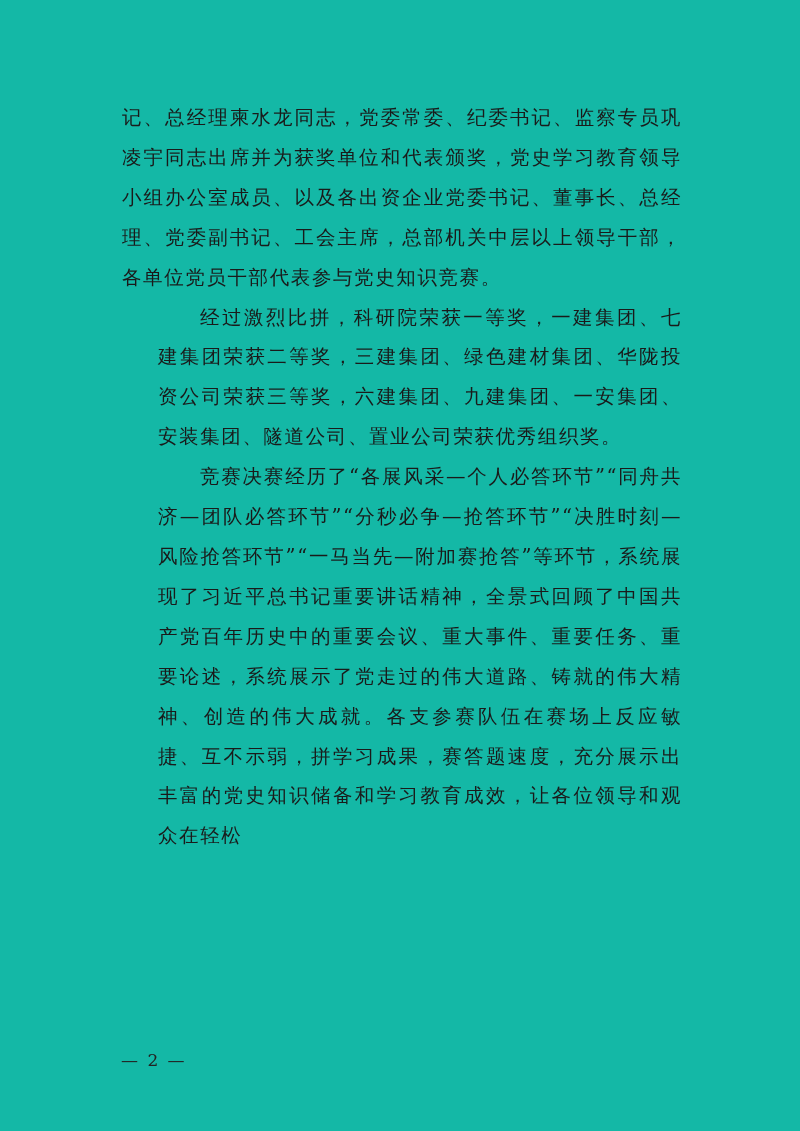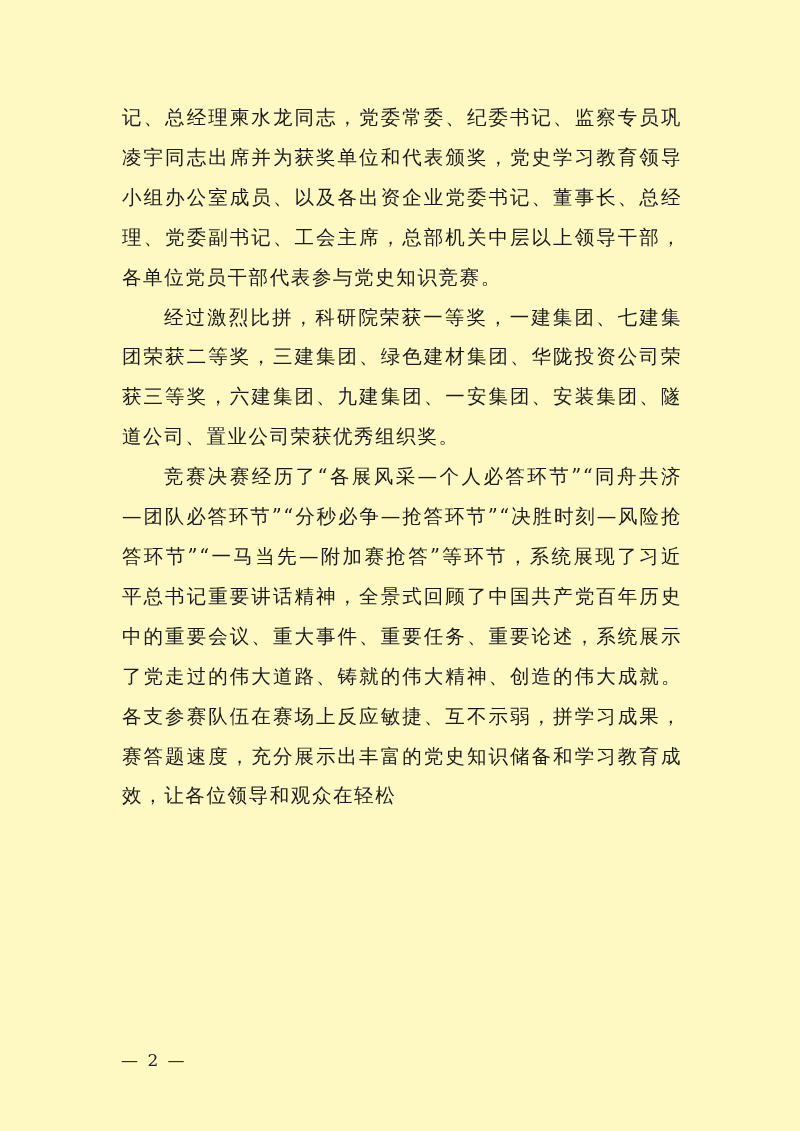--- a/index.html
+++ b/index.html
@@ -1,27 +1,27 @@
 <!DOCTYPE html>
 <html><head>
 <meta charset="utf-8">
 <style>
   html, body { margin: 0; padding: 0; background: #ffffff; }
   body { width: 800px; height: 1131px; position: relative; overflow: hidden; }
   .page {
-    position: absolute; left: 0; top: 0; width: 800px; height: 1131px; background: #fef9c3;
+    position: absolute; left: 0; top: 0; width: 800px; height: 1131px; background: #14b8a6;
   }
   .body-text {
     position: absolute; left: 122px; top: 98px; width: 560px;
     font-family: "DejaVu Serif", "Liberation Serif", serif;
     font-size: 19.5px; line-height: 39.9px; color: #1a1a1a;
     letter-spacing: 1.6px; text-align: justify; text-justify: inter-character;
   }
   .para { margin: 0; }
-  .para.indent { text-indent: 42px; }
+  .para.indent { text-indent: 42px; margin-left: 36px; }
   .page-number {
     position: absolute; left: 121px; top: 1050px;
     font-family: "DejaVu Serif", "Liberation Serif", serif;
     font-size: 17px; color: #222; letter-spacing: 2px;
   }
 </style>
 </head>
 <body>
 
 <div class="page">

